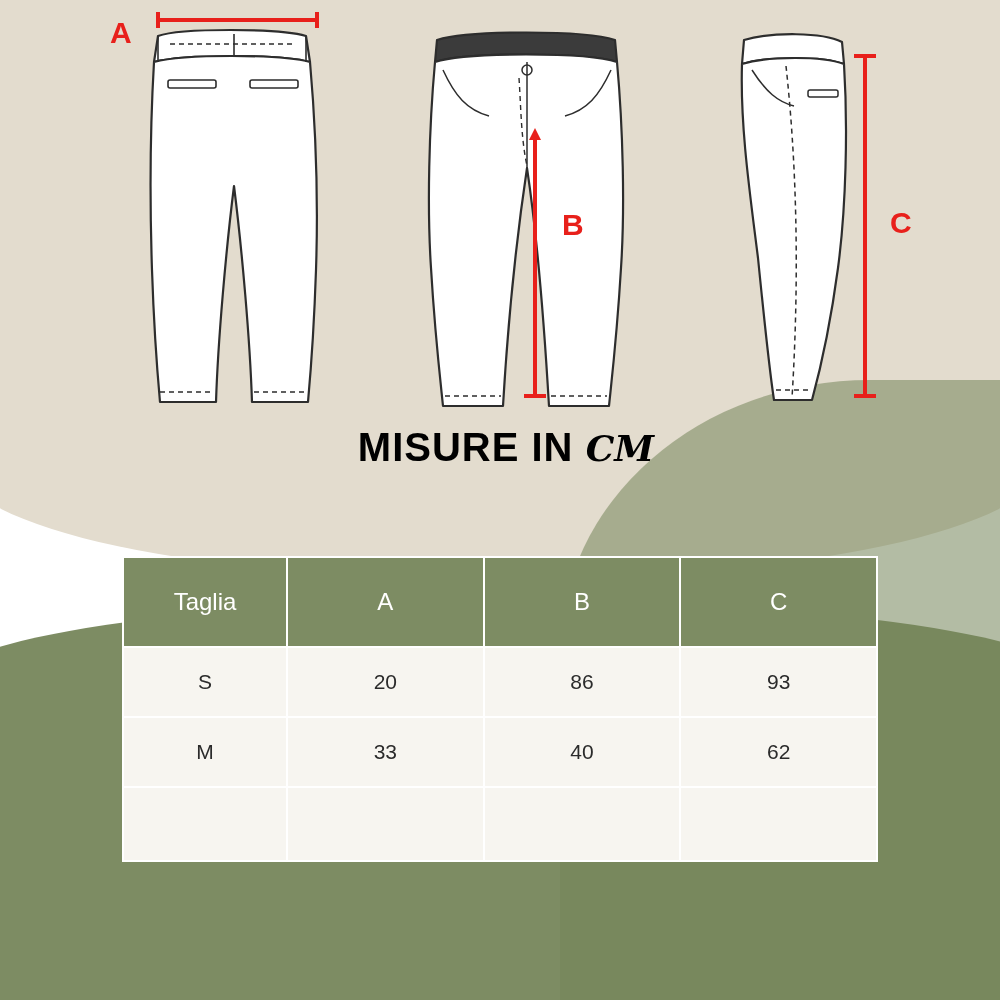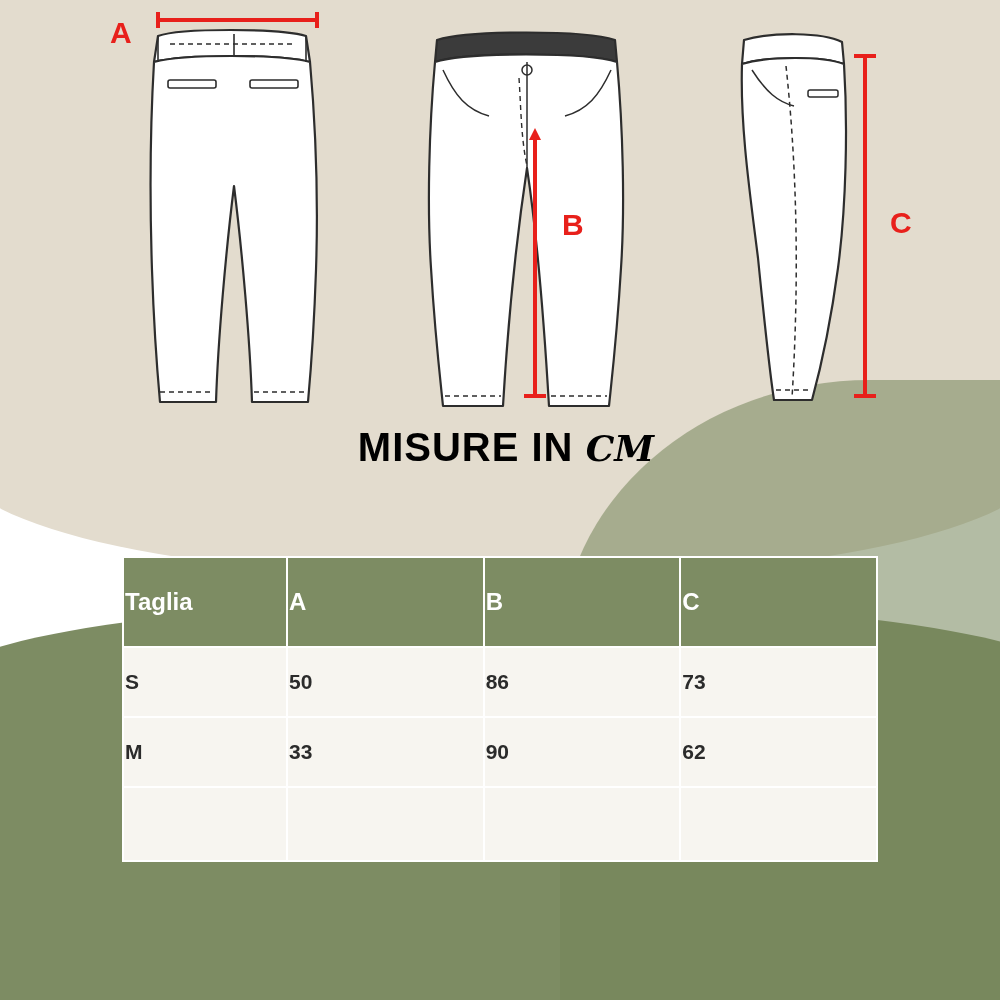--- a/index.html
+++ b/index.html
@@ -96,24 +96,24 @@
     top: 556px;
     width: 756px;
   }
   table.size-table {
     border-collapse: collapse;
     width: 756px;
     table-layout: fixed;
   }
   table.size-table th, table.size-table td {
     border: 2px solid #ffffff;
-    text-align: left;
+    text-align: center;
     height: 66px;
     font-size: 21px;
-    font-weight: bold;
+    font-weight: normal;
     color: #2b2b2b;
   }
   table.size-table thead th {
     background: #7d8c63;
     color: #ffffff;
     font-size: 24px;
     height: 86px;
   }
   table.size-table tbody td {
     background: #f7f5f0;
@@ -254,28 +254,28 @@
         <tr>
           <th class="col-first">Taglia</th>
           <th>A</th>
           <th>B</th>
           <th>C</th>
         </tr>
       </thead>
       <tbody>
         <tr>
           <td class="col-first">S</td>
-          <td>50</td>
+          <td>20</td>
           <td>86</td>
-          <td>73</td>
+          <td>93</td>
         </tr>
         <tr>
           <td class="col-first">M</td>
           <td>33</td>
-          <td>90</td>
+          <td>40</td>
           <td>62</td>
         </tr>
         <tr class="empty">
           <td class="col-first"></td>
           <td></td>
           <td></td>
           <td></td>
         </tr>
       </tbody>
     </table>

